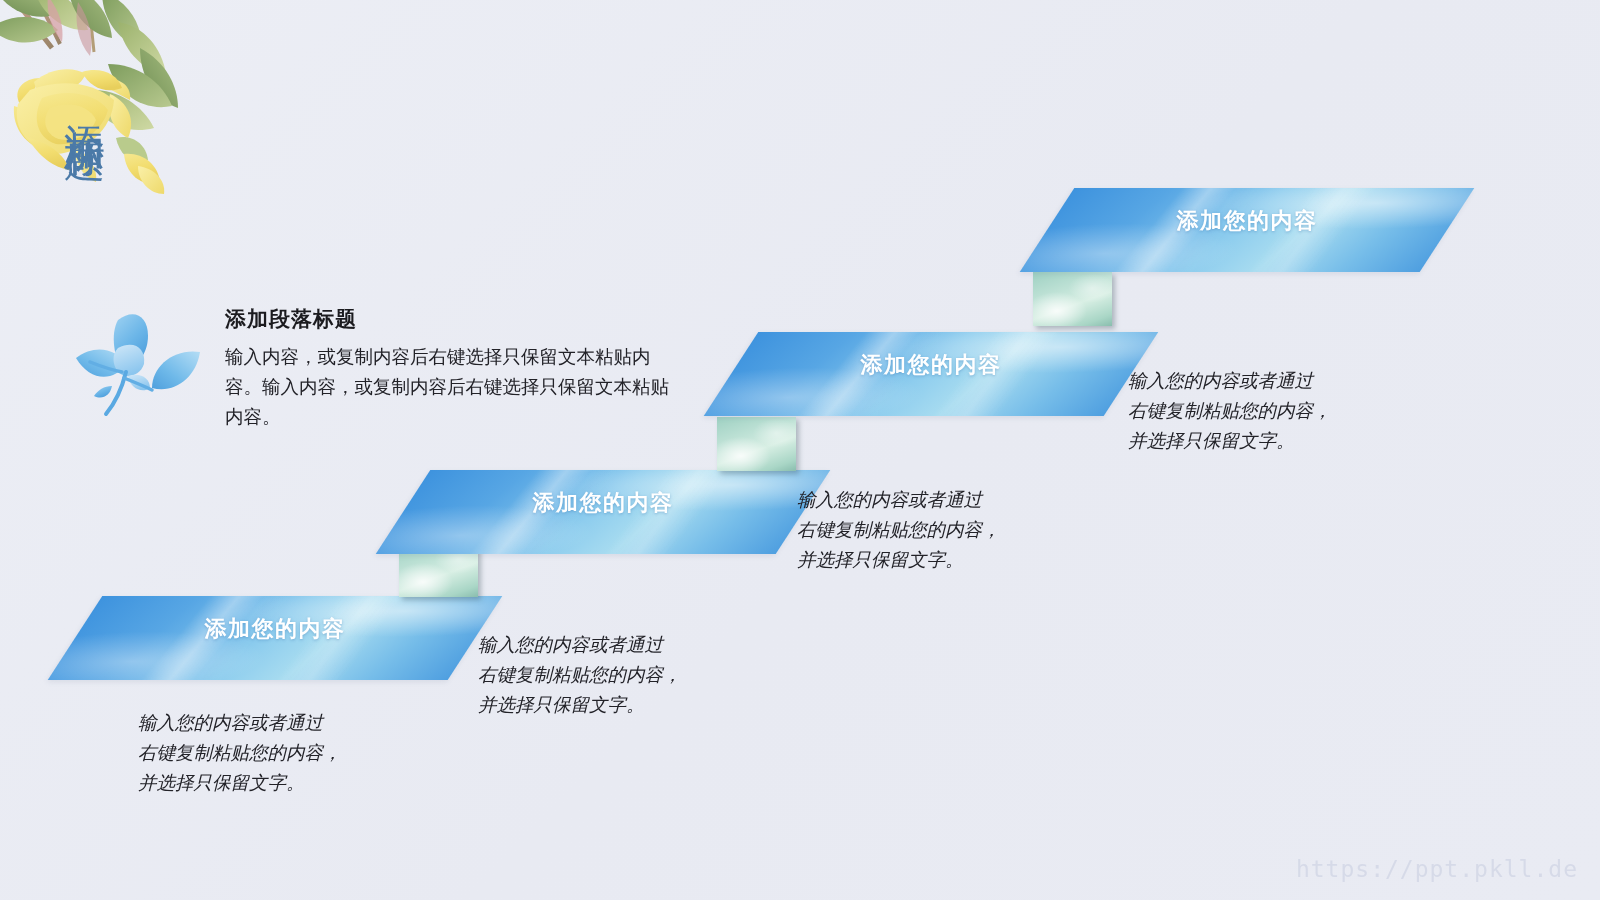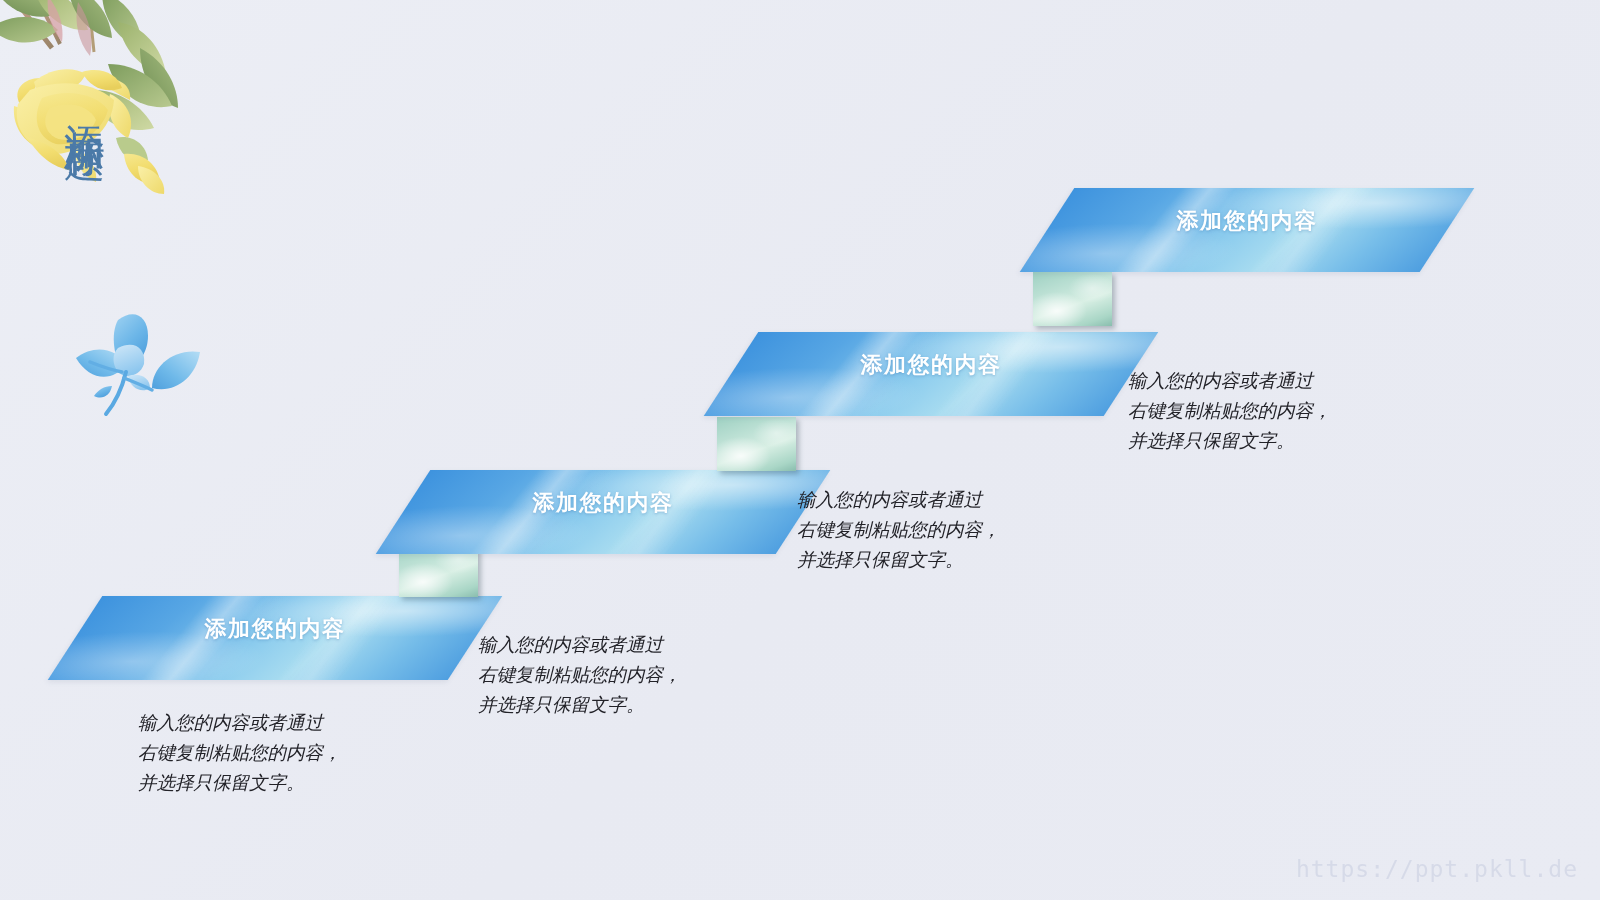--- a/index.html
+++ b/index.html
@@ -241,20 +241,24 @@
     <path d="M4 52 C22 38 44 42 54 58 C42 76 18 76 4 52 Z" fill="url(#bl2)"></path>
     <path d="M128 46 C124 72 102 88 80 82 C80 60 102 42 128 46 Z" fill="url(#bl2)"></path>
     <path d="M46 42 C62 34 74 42 72 58 C68 70 54 74 46 66 C40 58 40 48 46 42 Z" fill="url(#bl3)"></path>
     <path d="M56 70 C68 66 78 72 78 82 C70 88 58 82 56 70 Z" fill="url(#bl3)"></path>
     <path d="M54 66 C50 82 44 96 34 108" stroke="#5aa9e2" stroke-width="4" fill="none" stroke-linecap="round"></path>
     <path d="M52 72 C62 76 72 80 80 84" stroke="#62aee4" stroke-width="3.5" fill="none" stroke-linecap="round"></path>
     <path d="M50 66 C40 64 28 60 18 56" stroke="#62aee4" stroke-width="3.5" fill="none" stroke-linecap="round"></path>
     <path d="M40 80 C32 80 26 84 22 90 C30 94 38 90 40 80 Z" fill="url(#bl1)"></path>
   </svg>
 
+  <div class="para-block">
+    <div class="para-heading">添加段落标题</div>
+    <div class="para-body">输入内容，或复制内容后右键选择只保留文本粘贴内容。输入内容，或复制内容后右键选择只保留文本粘贴内容。</div>
+  </div>
 
   <div class="step" style="left:75px; top:596px;">
     <div class="step-bar"></div>
     <div class="step-label">添加您的内容</div>
   </div>
   <div class="step-riser" style="left:399px; top:543px;"></div>
   <div class="step-desc" style="left:138px; top:708px;">输入您的内容或者通过
 右键复制粘贴您的内容，
 并选择只保留文字。</div>
 

